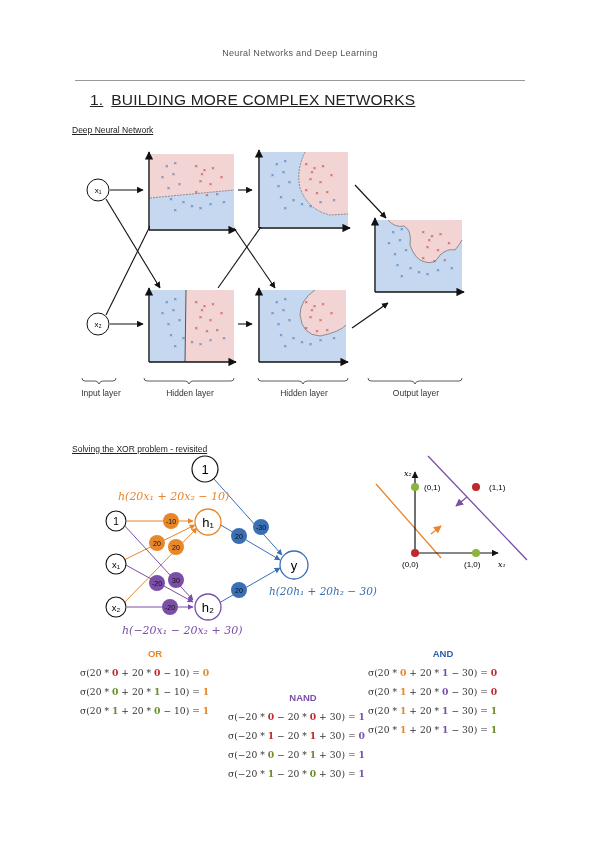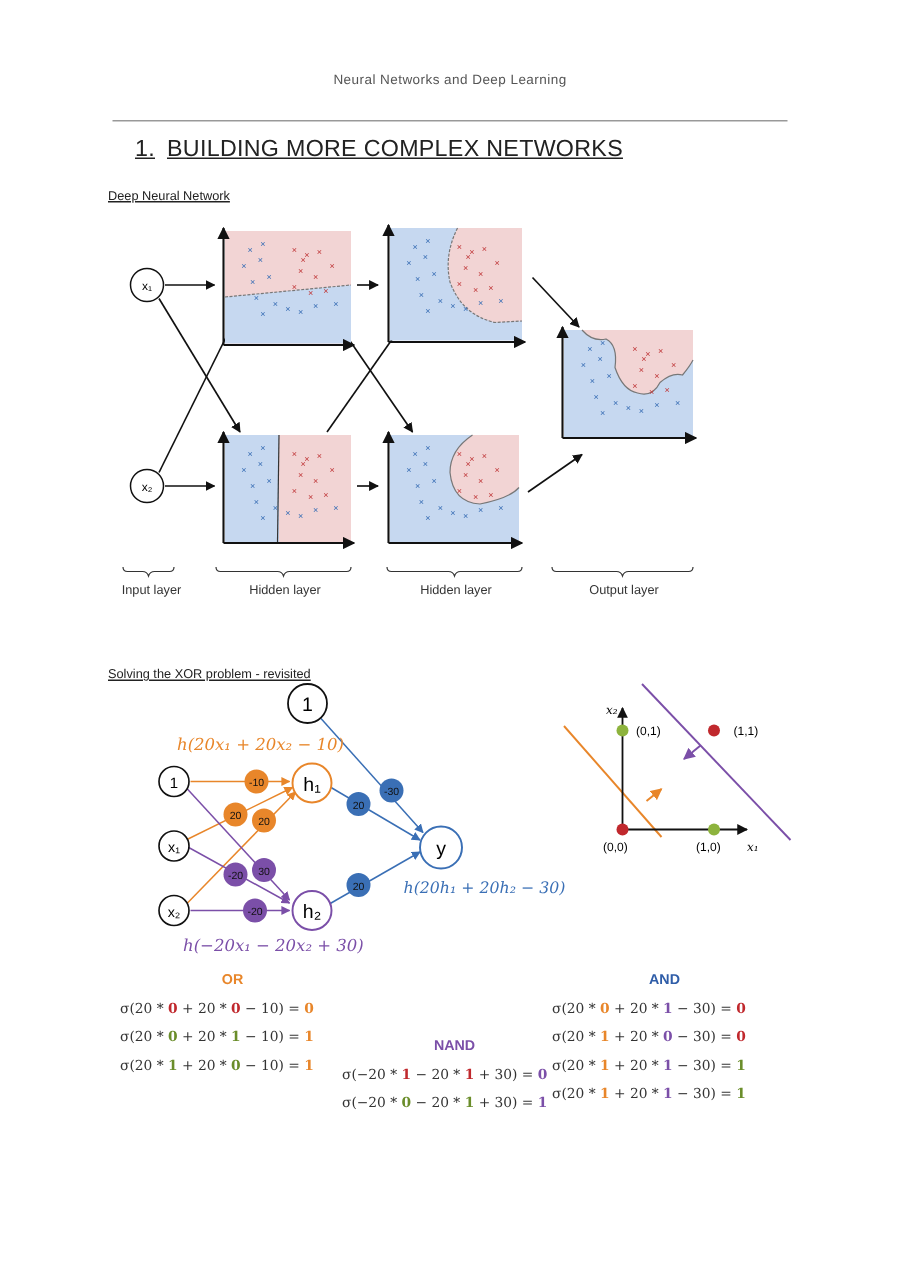--- a/index.html
+++ b/index.html
@@ -367,22 +367,24 @@
   <div class="eq-title c-or">OR</div>
   <div class="rows">
       <div class="eq-row"><span>σ(20 * </span><span class="v-red">0</span><span> + 20 * </span><span class="v-red">0</span><span> − 10) = </span><span class="v-orange">0</span></div>
       <div class="eq-row"><span>σ(20 * </span><span class="v-green">0</span><span> + 20 * </span><span class="v-green">1</span><span> − 10) = </span><span class="v-orange">1</span></div>
       <div class="eq-row"><span>σ(20 * </span><span class="v-green">1</span><span> + 20 * </span><span class="v-green">0</span><span> − 10) = </span><span class="v-orange">1</span></div>
     </div>
 </div>
 <div class="eq-col" style="left:228px; top:680px; width:150px;margin-top:12px;">
   <div class="eq-title c-nand">NAND</div>
   <div class="rows">
+      <div class="eq-row"><span>σ(−20 * </span><span class="v-red">0</span><span> − 20 * </span><span class="v-red">0</span><span> + 30) = </span><span class="v-purple">1</span></div>
       <div class="eq-row"><span>σ(−20 * </span><span class="v-red">1</span><span> − 20 * </span><span class="v-red">1</span><span> + 30) = </span><span class="v-purple">0</span></div>
       <div class="eq-row"><span>σ(−20 * </span><span class="v-green">0</span><span> − 20 * </span><span class="v-green">1</span><span> + 30) = </span><span class="v-purple">1</span></div>
+      <div class="eq-row"><span>σ(−20 * </span><span class="v-green">1</span><span> − 20 * </span><span class="v-green">0</span><span> + 30) = </span><span class="v-purple">1</span></div>
     </div>
 </div>
 <div class="eq-col" style="left:368px; top:648px; width:150px;">
   <div class="eq-title c-and">AND</div>
   <div class="rows">
       <div class="eq-row"><span>σ(20 * </span><span class="v-orange">0</span><span> + 20 * </span><span class="v-purple">1</span><span> − 30) = </span><span class="v-red">0</span></div>
       <div class="eq-row"><span>σ(20 * </span><span class="v-orange">1</span><span> + 20 * </span><span class="v-purple">0</span><span> − 30) = </span><span class="v-red">0</span></div>
       <div class="eq-row"><span>σ(20 * </span><span class="v-orange">1</span><span> + 20 * </span><span class="v-purple">1</span><span> − 30) = </span><span class="v-green">1</span></div>
       <div class="eq-row"><span>σ(20 * </span><span class="v-orange">1</span><span> + 20 * </span><span class="v-purple">1</span><span> − 30) = </span><span class="v-green">1</span></div>
     </div>

